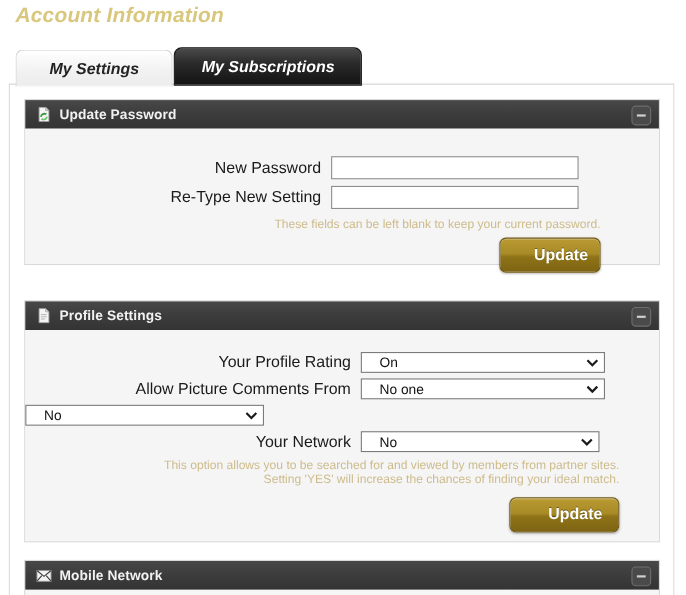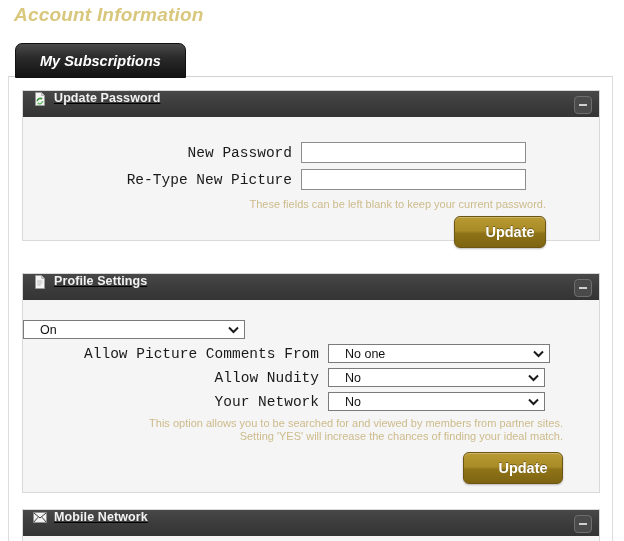--- a/index.html
+++ b/index.html
@@ -91,23 +91,23 @@
     width: 578px;
     box-sizing: border-box;
     border: 1px solid #d9d9d9;
     background: #f6f6f6;
   }
   .panel-header {
     position: relative;
     height: 26px;
     background: linear-gradient(to bottom, #484848 0%, #3c3c3c 50%, #343434 100%);
     display: flex;
+    align-items: center;
     padding-left: 9px;
     box-sizing: border-box;
-    text-decoration: underline;
   }
   .panel-title {
     color: #f2f2f2;
     font-size: 12.5px;
     font-weight: bold;
     margin-left: 7px;
     letter-spacing: 0.1px;
     white-space: nowrap;
   }
   .panel-icon {
@@ -148,21 +148,20 @@
     align-items: center;
     justify-content: flex-start;
   }
   .form-label {
     text-align: right;
     font-size: 14.5px;
     color: #1a1a1a;
     white-space: nowrap;
     padding-right: 9px;
     box-sizing: border-box;
-    font-family: Liberation Mono, monospace;
   }
   .text-input {
     height: 21px;
     border: 1px solid #8d8d8d;
     background: #ffffff;
     box-sizing: border-box;
     font-family: "Liberation Sans", sans-serif;
     font-size: 13px;
     padding: 0 4px;
     color: #111;
@@ -217,20 +216,21 @@
   }
 </style>
 </head>
 <body>
 
 <div id="root">
 
   <div class="page-title">Account Information</div>
 
   <div class="tab-strip">
+    <div class="tab active">My Settings</div>
     <div class="tab inactive">My Subscriptions</div>
   </div>
 
   <div class="content-box">
 
     <div class="panel" style="top:13px; height:151px;">
 
       <div class="panel-header">
         <span class="panel-icon">
           <svg width="14" height="14" viewBox="0 0 14 14">
@@ -249,21 +249,21 @@
       </div>
 
       <div class="panel-body" style="height:123px;">
 
         <div class="form-row" style="position:absolute; left:0; top:25px; width:100%;">
           <div class="form-label" style="width:278px;">New Password</div>
           <input class="text-input" type="password" style="width: 225px;" placeholder="">
         </div>
 
         <div class="form-row" style="position:absolute; left:0; top:52px; width:100%;">
-          <div class="form-label" style="width:278px;">Re-Type New Picture</div>
+          <div class="form-label" style="width:278px;">Re-Type New Setting</div>
           <input class="text-input" type="password" style="width: 225px;" placeholder="">
         </div>
 
         <div class="hint" style="position:absolute; right:53px; top:81px;">These fields can be left blank to keep your current password.</div>
 
         <div class="btn-gold" style="position:absolute; right:53px; top:99px; width:92px; height:32px; line-height:30px;">Update</div>
       </div>
     </div>
 
     <div class="panel" style="top:196px; height:220px;">
@@ -278,20 +278,21 @@
         </span>
         <span class="panel-title">Profile Settings</span>
         <span class="collapse-btn">
           <i></i>
         </span>
       </div>
 
       <div class="panel-body" style="height:192px;">
 
         <div class="form-row" style="position:absolute; left:0; top:20px; width:100%;">
+          <div class="form-label" style="width:305px;">Your Profile Rating</div>
           <div class="select-box" style="width:222px;">
             <span>On</span>
             <span class="select-arrow">
               <svg width="11" height="8" viewBox="0 0 11 8">
                 <path d="M1 1.5 L5.5 6 L10 1.5" fill="none" stroke="#1a1a1a" stroke-width="2"></path>
               </svg>
             </span>
           </div>
         </div>
 
@@ -301,21 +302,20 @@
             <span>No one</span>
             <span class="select-arrow">
               <svg width="11" height="8" viewBox="0 0 11 8">
                 <path d="M1 1.5 L5.5 6 L10 1.5" fill="none" stroke="#1a1a1a" stroke-width="2"></path>
               </svg>
             </span>
           </div>
         </div>
 
         <div class="form-row" style="position:absolute; left:0; top:68px; width:100%;">
-          <div class="form-label" style="width:305px;">Allow Nudity</div>
           <div class="select-box" style="width:217px;">
             <span>No</span>
             <span class="select-arrow">
               <svg width="11" height="8" viewBox="0 0 11 8">
                 <path d="M1 1.5 L5.5 6 L10 1.5" fill="none" stroke="#1a1a1a" stroke-width="2"></path>
               </svg>
             </span>
           </div>
         </div>
 

